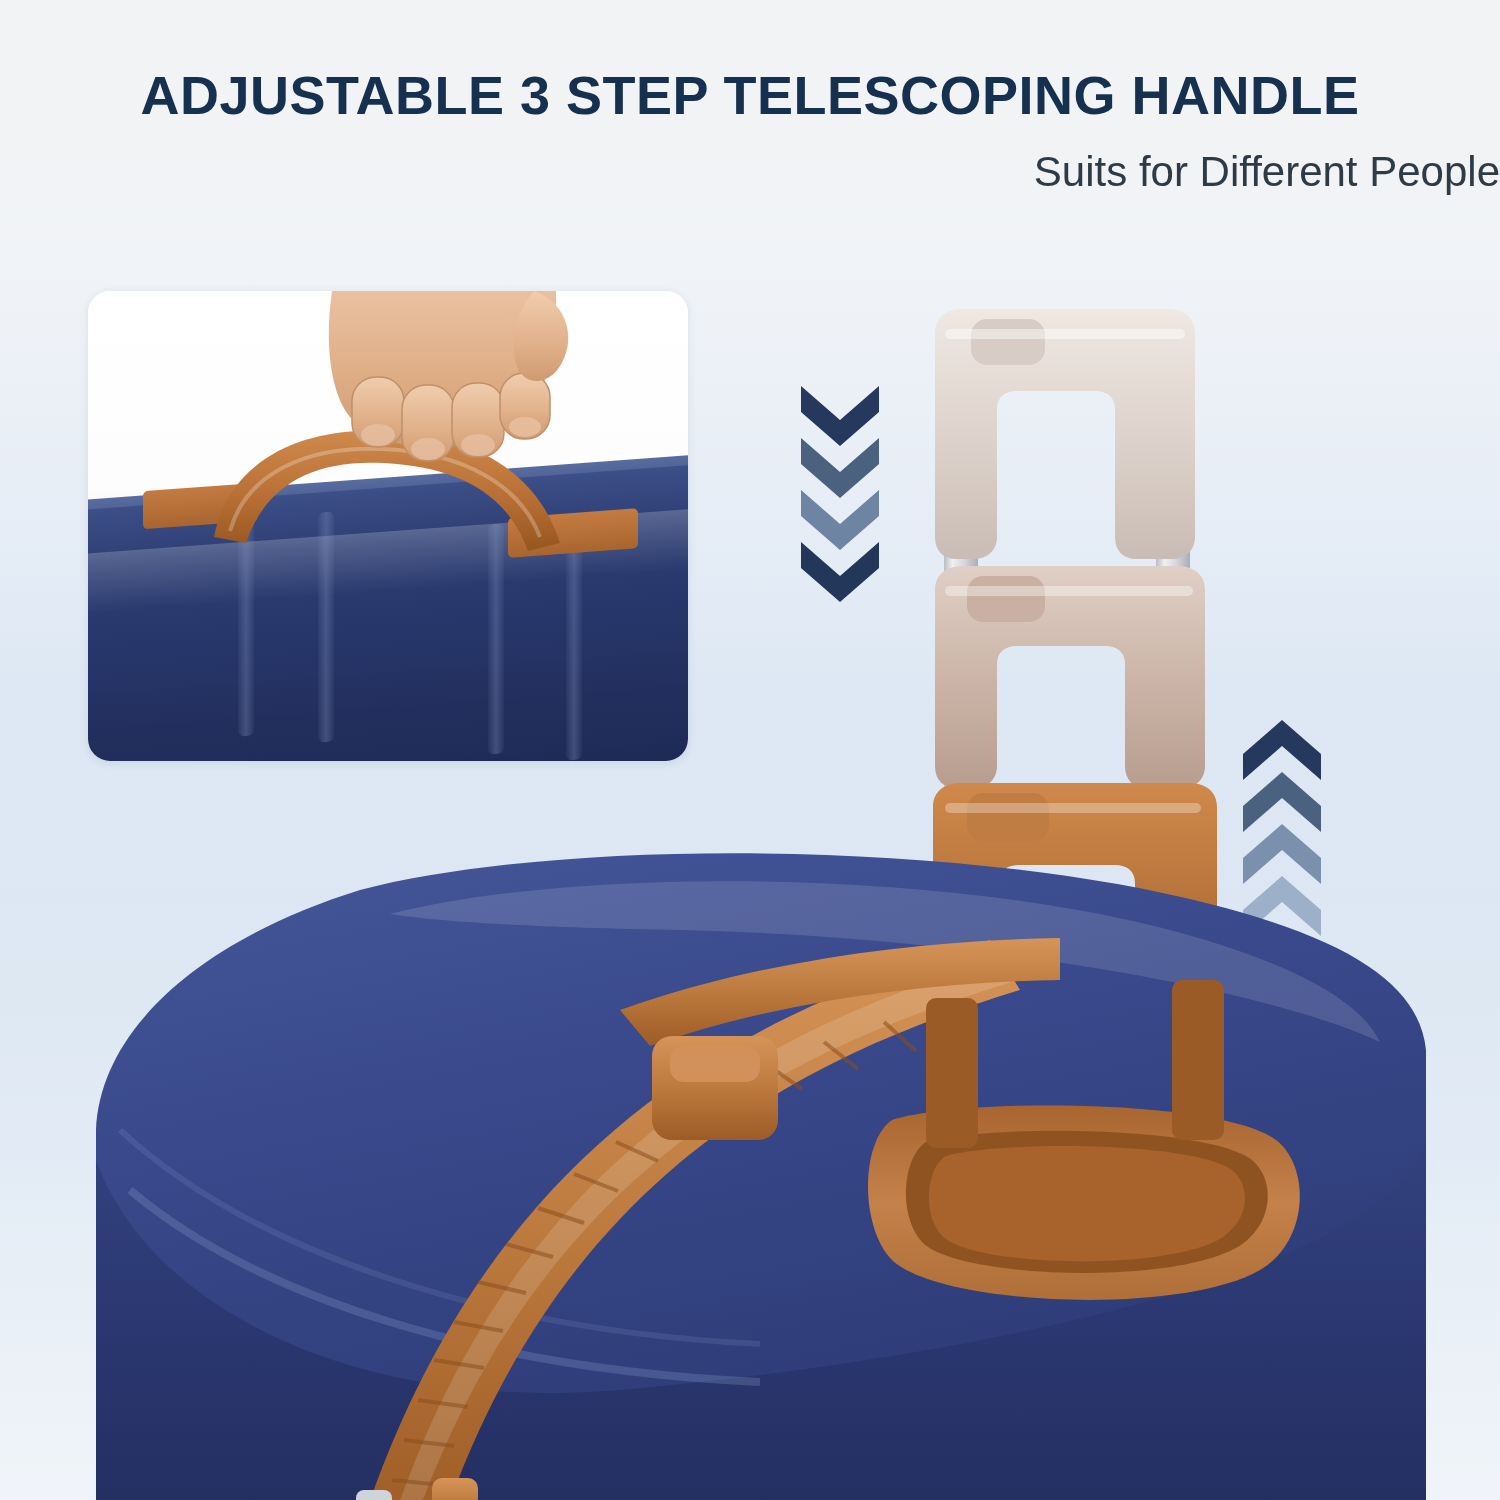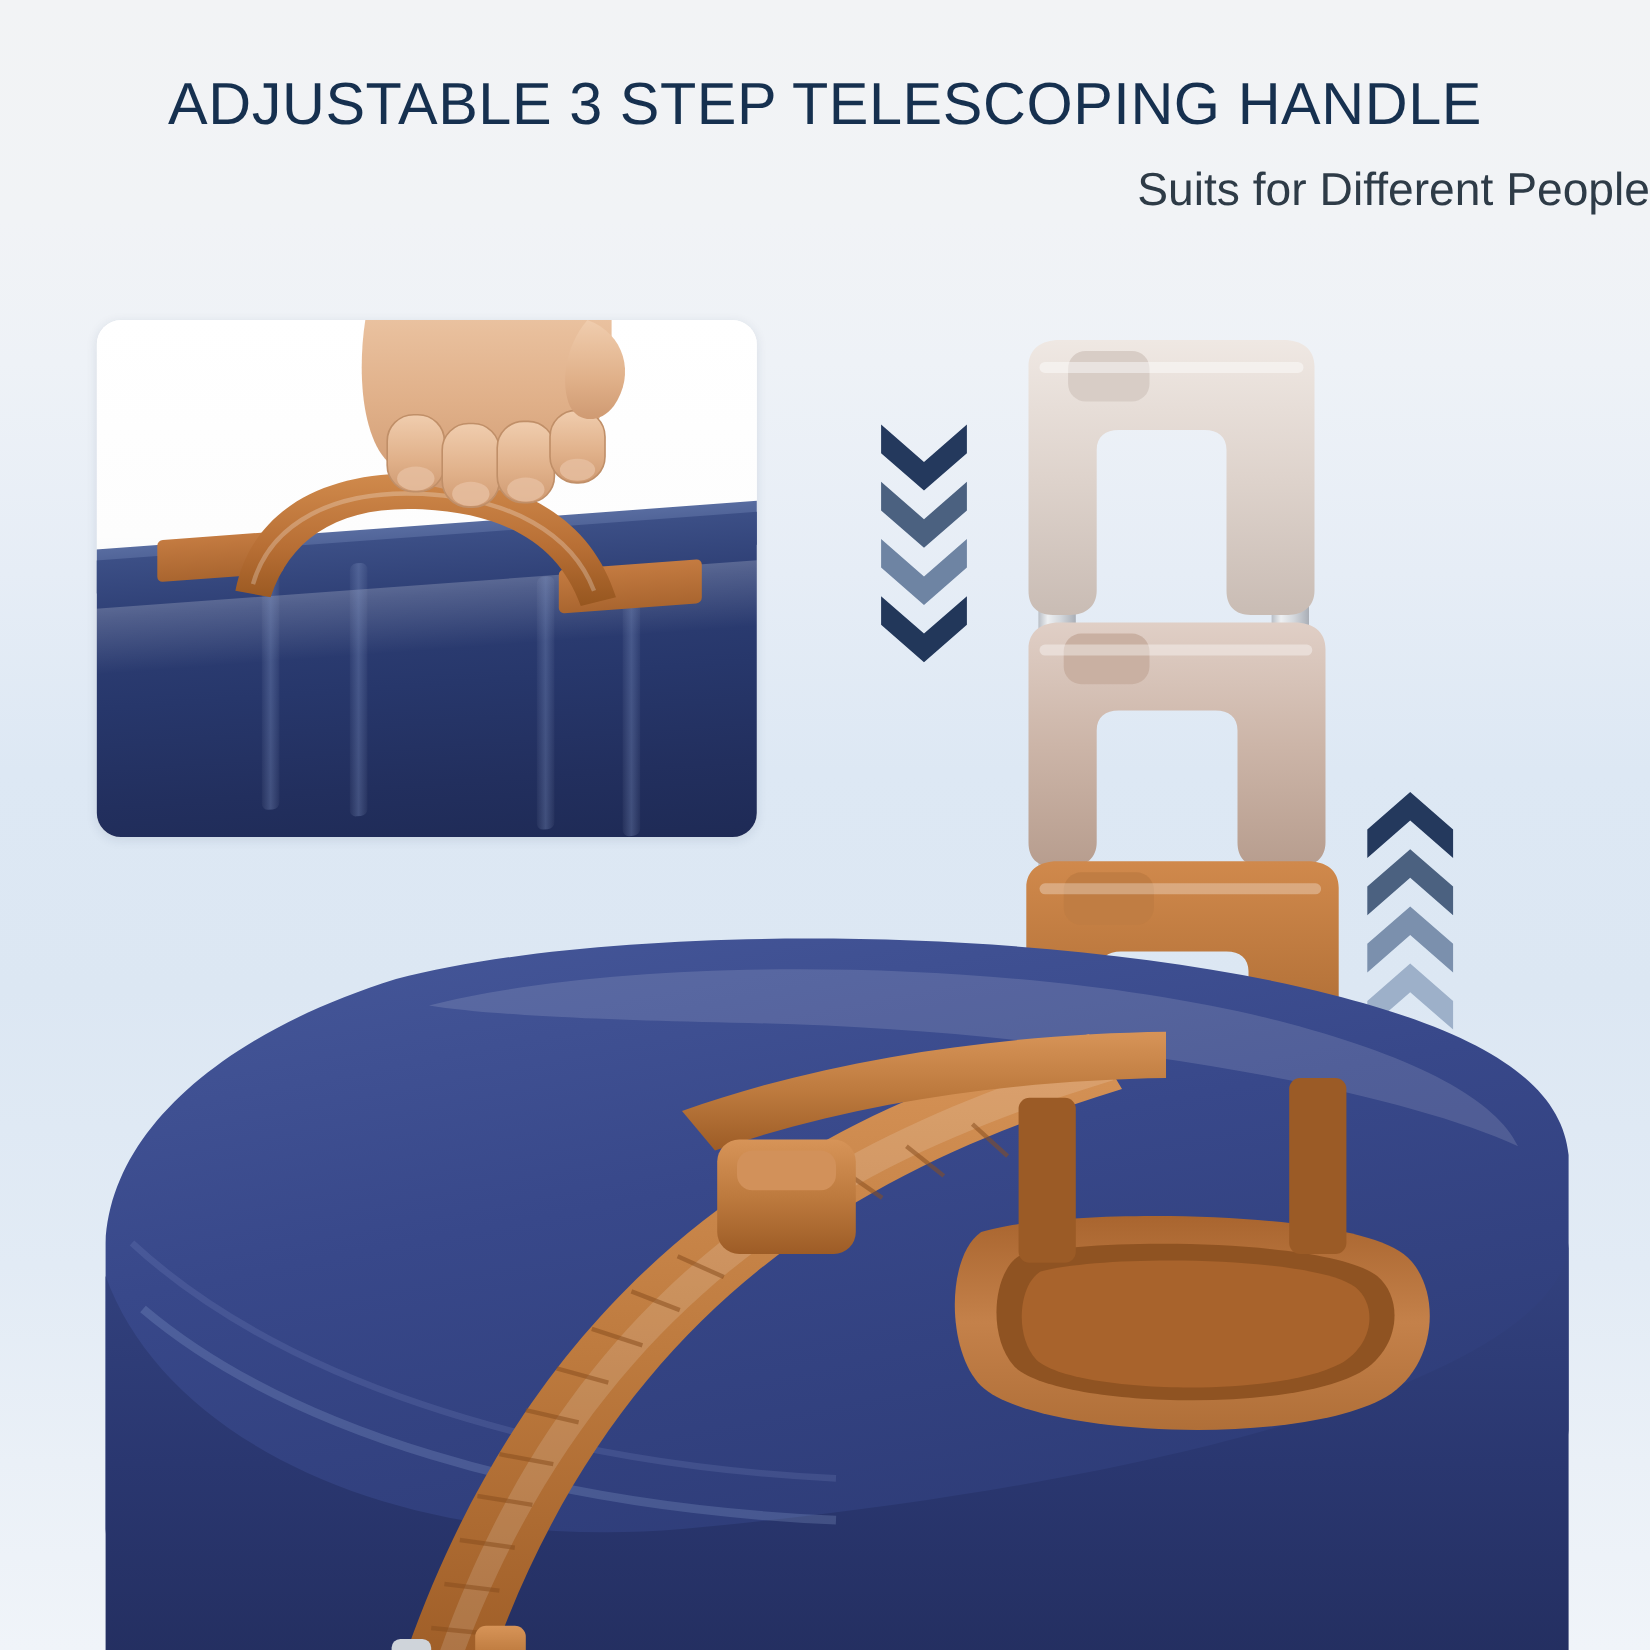--- a/index.html
+++ b/index.html
@@ -31,21 +31,21 @@
   }
 
   
   .title {
     position: absolute;
     top: 64px;
     left: 0;
     width: 1500px;
     text-align: center;
     font-size: 54px;
-    font-weight: normal;
+    font-weight: bold;
     letter-spacing: 0.5px;
     color: #16304f;
     white-space: nowrap;
   }
   .subtitle {
     position: absolute;
     top: 148px;
     left: 0;
     width: 1500px;
     text-align: right;

